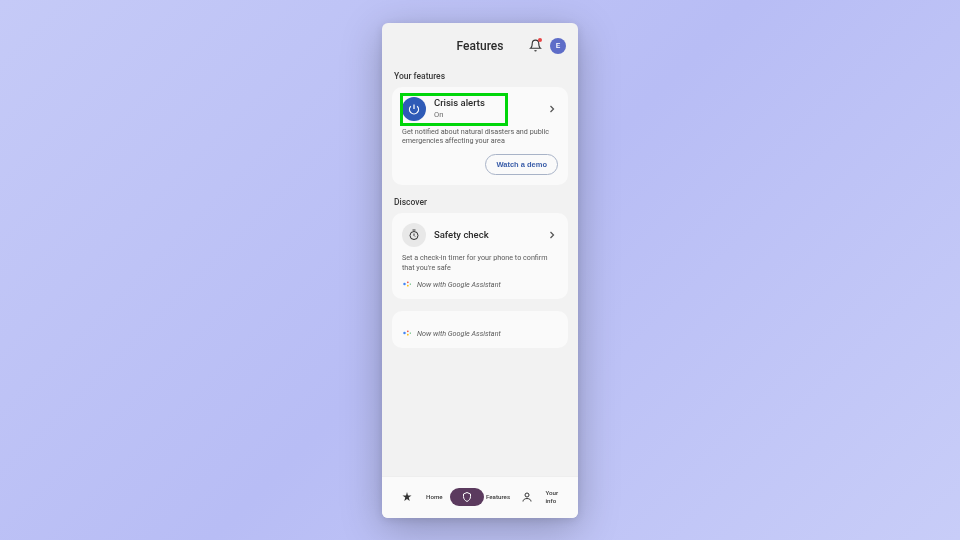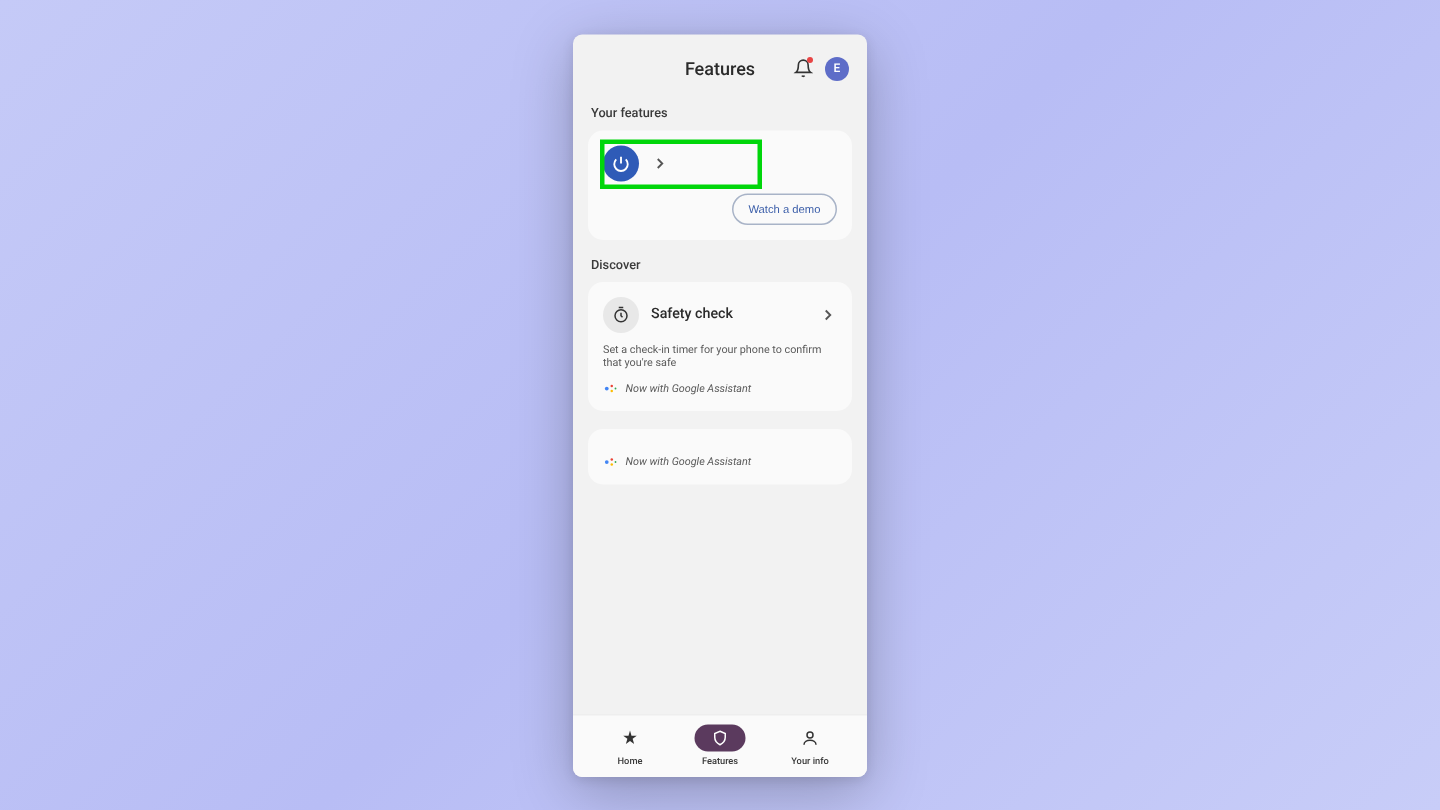--- a/index.html
+++ b/index.html
@@ -157,21 +157,21 @@
     justify-content: flex-end;
     gap: 6px;
     margin-top: 8px;
   }
   .btn {
     font-size: 7.5px;
     padding: 5px 10px;
     border-radius: 12px;
     cursor: pointer;
     border: none;
-    font-weight: 400;
+    font-weight: 700;
   }
   .btn-outline {
     border: 1px solid #a8b3c7;
     background: transparent;
     color: #3b5ea9;
   }
   .btn-fill {
     background: #3b5ea9;
     color: #fff;
   }
@@ -179,21 +179,21 @@
     height: 42px;
     background: #fafafa;
     border-top: 1px solid #eee;
     display: flex;
     justify-content: space-around;
     align-items: center;
     padding: 0 8px;
   }
   .nav-item {
     display: flex;
-    flex-direction: column;
+    flex-direction: row;
     align-items: center;
     gap: 2px;
     flex: 1;
   }
   .nav-icon-wrap {
     width: 34px;
     height: 18px;
     border-radius: 10px;
     display: flex;
     align-items: center;
@@ -234,24 +234,29 @@
 
     <div class="card">
       <div class="card-row">
         <div class="highlight-box"></div>
         <div class="feat-icon icon-blue">
           <svg viewBox="0 0 24 24" fill="none" stroke="#fff" stroke-width="2.5">
               <path d="M12 3v9"></path>
               <path d="M18.4 6.6a9 9 0 1 1-12.8 0"></path>
             </svg>
         </div>
+        <div class="feat-title-wrap">
+          <div class="feat-title">Crisis alerts</div>
+          <div class="feat-sub">On</div>
+        </div>
         <svg class="chevron" viewBox="0 0 24 24" fill="none" stroke="currentColor" stroke-width="2.5">
             <path d="M9 6l6 6-6 6"></path>
           </svg>
       </div>
+      <div class="card-desc">Get notified about natural disasters and public emergencies affecting your area</div>
       <div class="card-actions">
         <button class="btn btn-outline">Watch a demo</button>
       </div>
     </div>
 
     <div class="section-label">Discover</div>
 
     <div class="card">
       <div class="card-row">
         <div class="feat-icon icon-grey">

